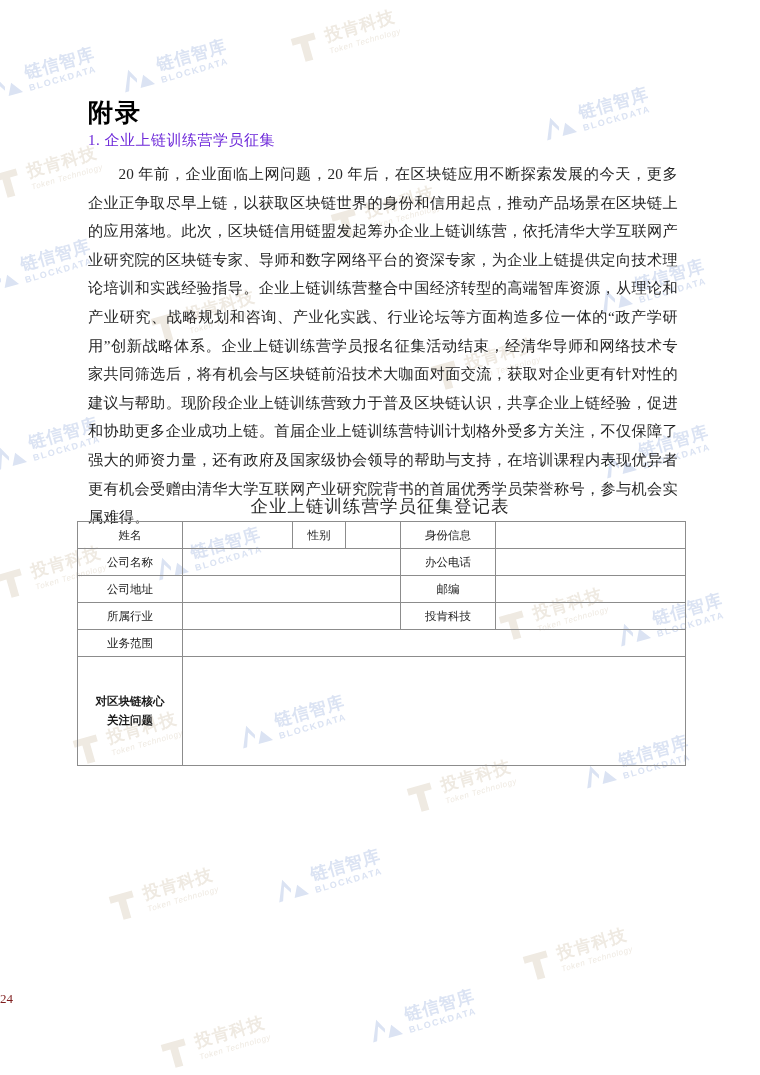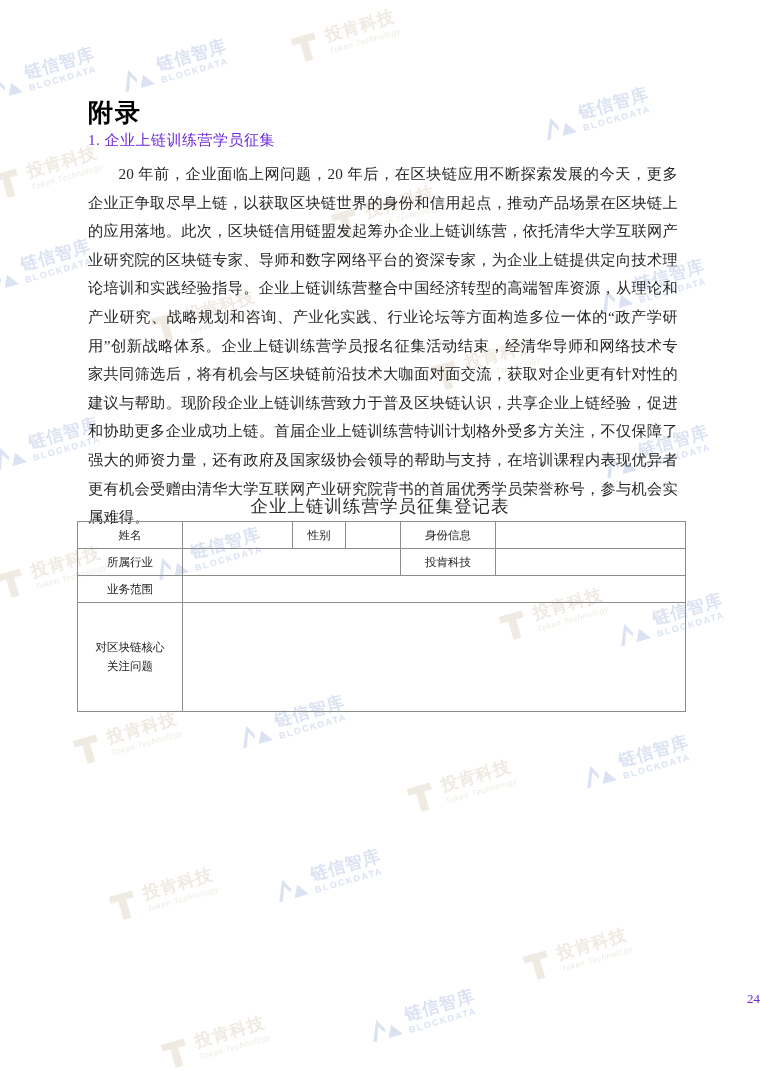--- a/index.html
+++ b/index.html
@@ -140,30 +140,30 @@
     padding: 0 4px;
     margin-top: 40px;
   }
   .lbl {
     text-align: center;
     white-space: nowrap;
   }
   .val { }
   .tall { height: 32px; }
   .row-last td { height: 108px; vertical-align: middle; }
-  .two-line { line-height: 19px; }
+  .two-line { line-height: 19px; font-weight: bold; }
 
   .page-number {
     position: absolute;
     left: 0;
     top: 991px;
     width: 760px;
-    text-align: right;
+    text-align: left;
     font-size: 13px;
-    color: #6d28d9;
+    color: #7f1d1d;
   }
 </style>
 </head>
 <body>
 
 <div class="page">
 
   <div class="wm-layer">
 
     <div class="wm wm-blue" style="left:-14px; top:60px; transform:rotate(-16deg);">
@@ -452,20 +452,32 @@
       <tbody>
         <tr>
           <td class="lbl">姓名</td>
           <td class="val"></td>
           <td class="lbl">性别</td>
           <td class="val"></td>
           <td class="lbl">身份信息</td>
           <td class="val"></td>
         </tr>
         <tr>
+          <td class="lbl">公司名称</td>
+          <td class="val" colspan="3"></td>
+          <td class="lbl">办公电话</td>
+          <td class="val"></td>
+        </tr>
+        <tr>
+          <td class="lbl">公司地址</td>
+          <td class="val" colspan="3"></td>
+          <td class="lbl">邮编</td>
+          <td class="val"></td>
+        </tr>
+        <tr>
           <td class="lbl">所属行业</td>
           <td class="val" colspan="3"></td>
           <td class="lbl">投肯科技</td>
           <td class="val"></td>
         </tr>
         <tr>
           <td class="lbl tall">业务范围</td>
           <td class="val tall" colspan="5"></td>
         </tr>
         <tr class="row-last">

